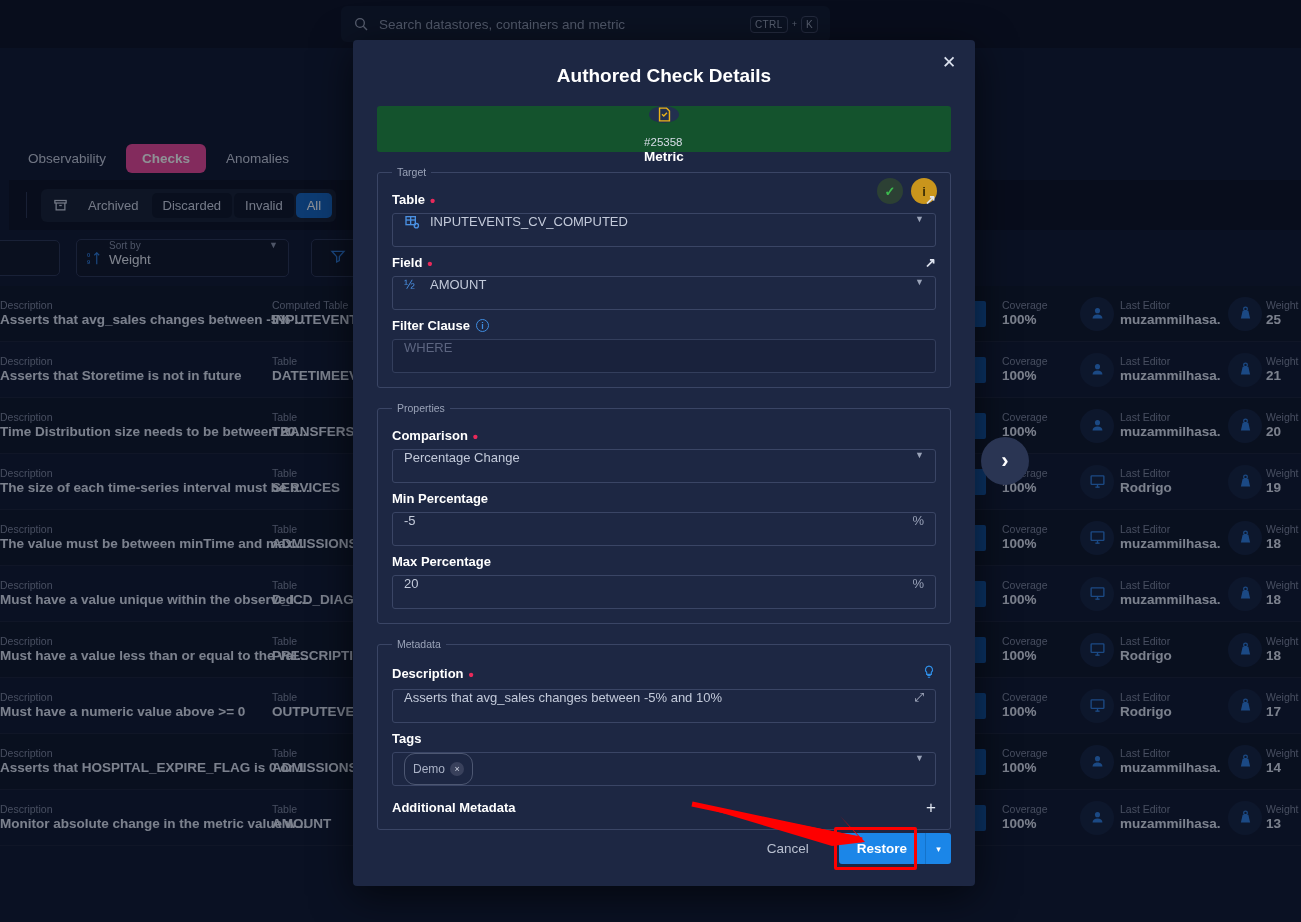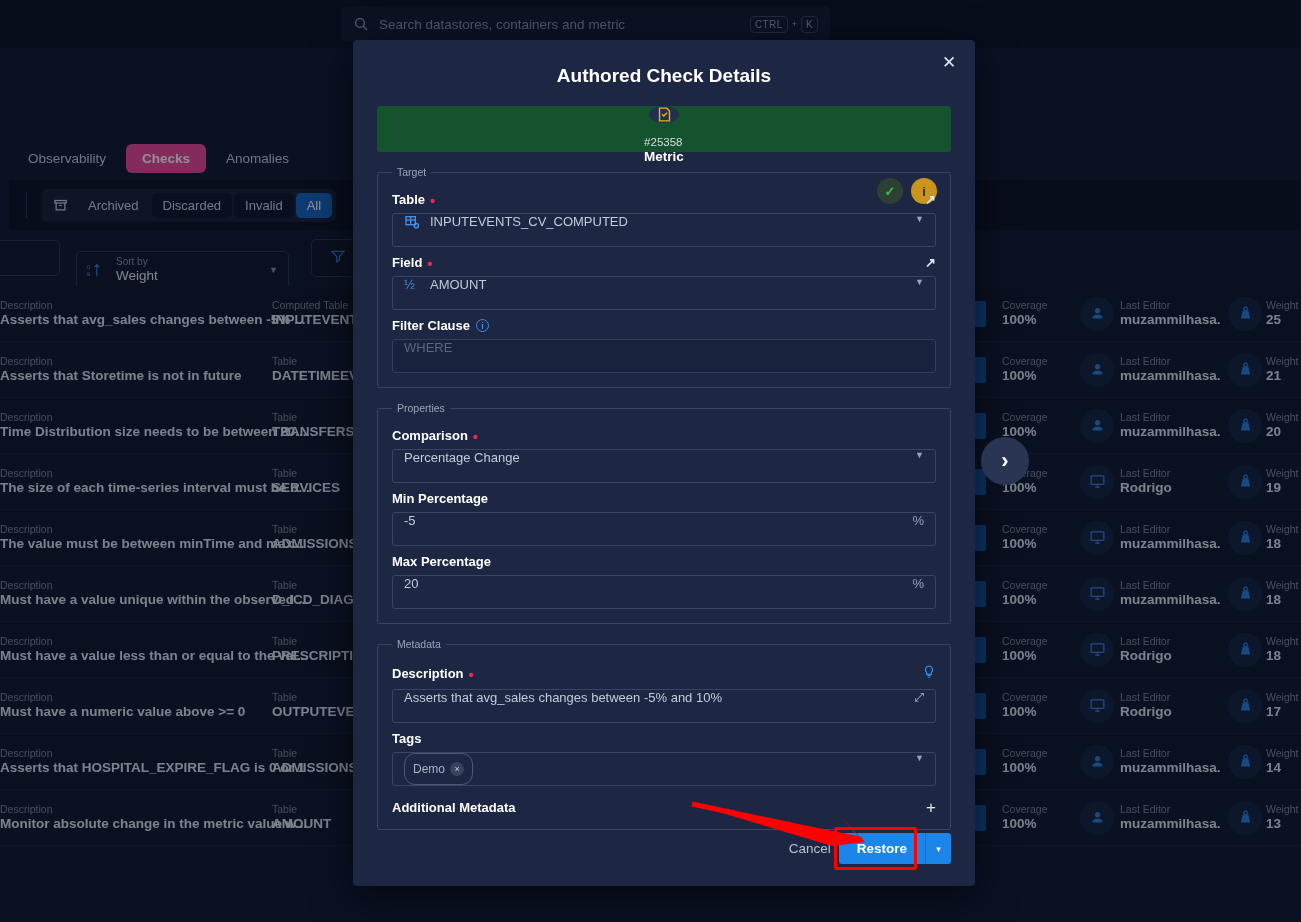--- a/index.html
+++ b/index.html
@@ -52,21 +52,21 @@
   .seg-btn{ padding:5px 11px; border-radius:5px; font-size:13px; color:#cfd6e6; }
   .seg-btn.dark{ background:#0d1527; }
   .seg-btn.active{ background:#1565c0; color:#fff; }
   .ctrl-empty{
     position:absolute; left:-60px; top:240px; width:120px; height:36px;
     border:1px solid #2b3554; border-radius:5px; background:#0f1729;
   }
   .sortby{
     position:absolute; left:76px; top:239px; width:213px; height:38px;
     border:1px solid #2b3554; border-radius:5px; background:#0f1729;
-    display:flex; align-items:center; padding:0 10px; gap:16px;margin-top:12px;
+    display:flex; padding:0 10px; gap:9px;
   }
   .sort-ico{ color:#2f7fe0; font-size:10px; line-height:9px; font-weight:700; display:flex; align-items:center; gap:1px;}
   .sort-lbls{ display:flex; flex-direction:column; line-height:1.15; }
   .sort-cap{ font-size:10px; color:#8b94ab; }
   .sort-val{ font-size:13.5px; color:#e7ebf4; }
   .caret{ margin-left:auto; color:#8b94ab; font-size:9px;}
   .filterctl{
     position:absolute; left:311px; top:239px; width:70px; height:38px;
     border:1px solid #2b3554; border-radius:5px; background:#0f1729;
     display:flex; align-items:center; justify-content:center; gap:8px;
@@ -168,21 +168,21 @@
   }
   .chip .xc{ width:14px;height:14px;border-radius:50%;background:#39415c;display:flex;align-items:center;justify-content:center;font-size:9px;color:#cfd5e3;}
 
   .addmeta-row{ display:flex; align-items:center; margin-top:14px; }
   .addmeta-t{ font-size:13px; color:#fff; font-weight:700; }
   .addmeta-plus{ margin-left:auto; color:#e3e8f2; font-size:17px; line-height:14px;}
   .addmeta-sub{ font-size:12.5px; color:#c9cfdd; margin-top:5px;}
 
   .footer{
     margin-top:auto; display:flex; align-items:center; justify-content:flex-end;
-    gap:0; padding:0 24px 22px 24px;
+    gap:22px; padding:0 24px 22px 24px;
   }
   .btn-cancel{ font-size:13.5px; color:#b9c0d0; padding:6px 8px; }
   .restore-wrap{ position:relative; display:flex; }
   .btn-restore{
     background:#1b86e8; color:#fff; font-size:13.5px; font-weight:700;
     padding:8px 18px; border-radius:3px 0 0 3px;
   }
   .btn-restore-dd{
     background:#1b86e8; color:#fff; width:26px; border-radius:0 3px 3px 0;
     display:flex; align-items:center; justify-content:center; font-size:9px;

